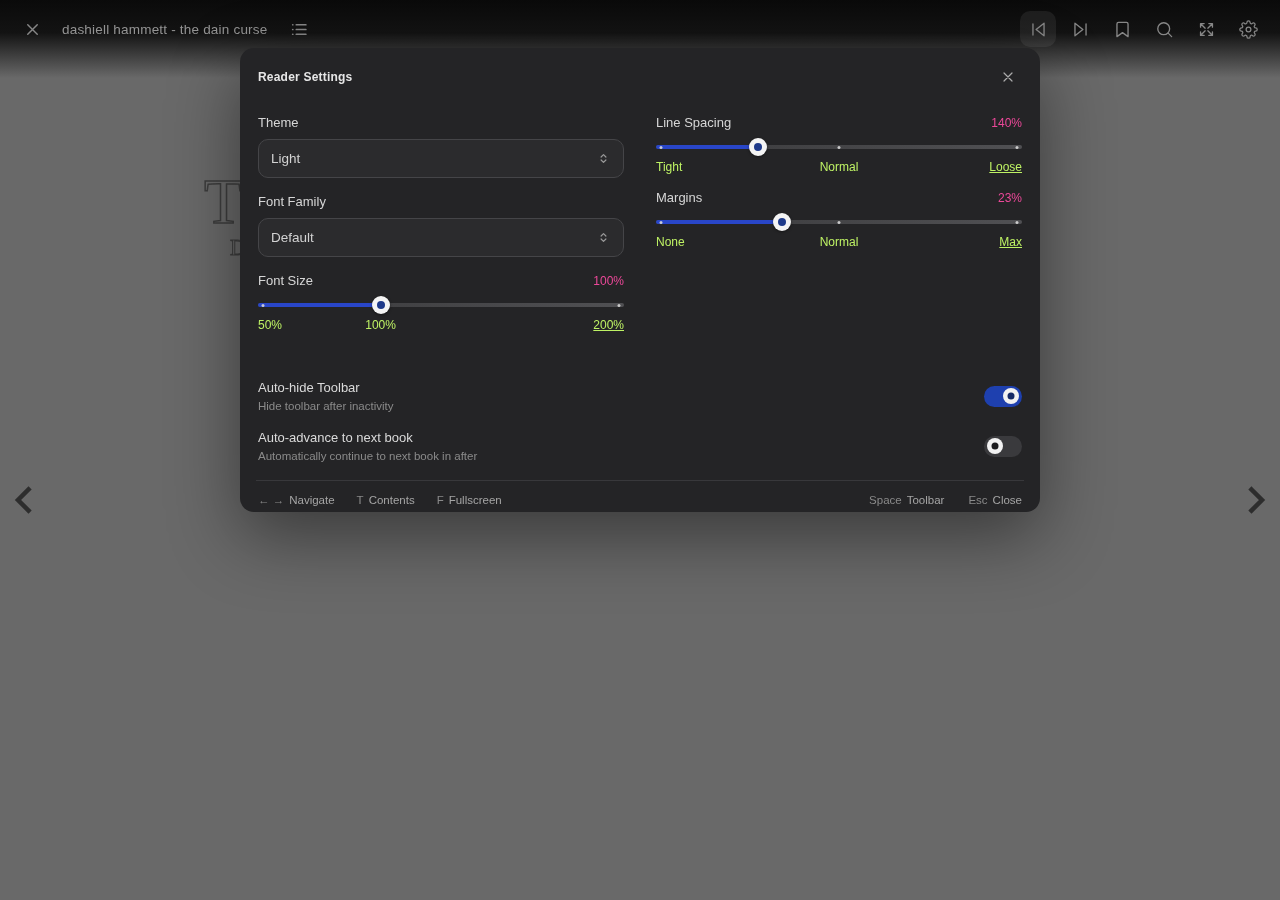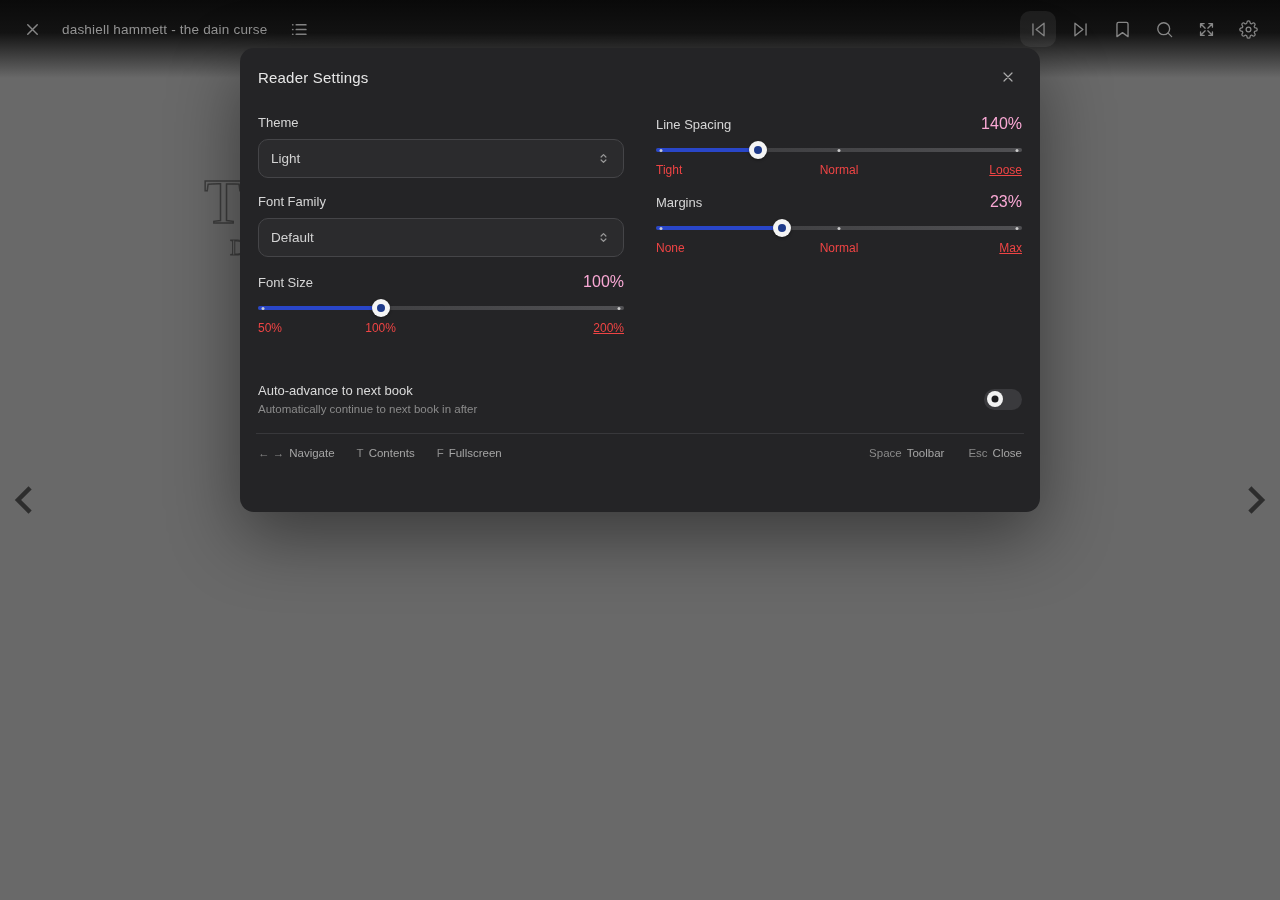--- a/index.html
+++ b/index.html
@@ -52,61 +52,61 @@
   }
   .tb-right { margin-left:auto; display:flex; align-items:center; gap:6px; }
 
   
   .modal {
     position:absolute; left:240px; top:48px; width:800px; height:464px;
     background:#242426; border-radius:14px; padding:0 16px;
     box-shadow:0 24px 70px rgba(0,0,0,0.45); color:#ddd;
   }
   .modal-header { display:flex; align-items:center; justify-content:space-between; padding:15px 2px 0 2px; }
-  .modal-title { margin:0; font-size:15px; font-weight:400; color:#e6e6e6; letter-spacing:0.2px; }
+  .modal-title { margin:0; font-size:12px; font-weight:700; color:#e6e6e6; letter-spacing:0.2px; }
   .modal-close {
     background:none; border:0; padding:0; width:28px; height:28px; cursor:pointer;
     display:flex; align-items:center; justify-content:center; color:#ababab;
   }
   .modal-close svg { width:16px; height:16px; }
 
   .settings-grid { display:grid; grid-template-columns:1fr 1fr; column-gap:32px; padding:24px 2px 0 2px; }
 
   .field { margin-bottom:16px; }
   .field-label { display:block; font-size:13px; color:#d6d6d6; margin-bottom:9px; }
   .select {
     height:39px; background:#2b2b2d; border:1px solid #454548; border-radius:10px;
     display:flex; align-items:center; justify-content:space-between; padding:0 12px;
     font-size:13.5px; color:#d2d2d2; cursor:pointer; width:100%;
   }
   .select svg { width:15px; height:15px; color:#9a9a9a; }
 
   .slider-group { margin-bottom:14px; }
   .sg-head { display:flex; justify-content:space-between; align-items:baseline; margin-bottom:8px; }
   .sg-label { font-size:13px; color:#d6d6d6; }
-  .sg-value { font-size:16px; color:#f9a8d4; }
+  .sg-value { font-size:12px; color:#ec4899; }
   .slider { position:relative; height:18px; cursor:pointer; }
   .slider-track {
     position:absolute; left:0; right:0; top:7px; height:4px; border-radius:2px;
     background:linear-gradient(90deg,#39393b,#505053);
   }
   .slider-fill { position:absolute; left:0; top:7px; height:4px; border-radius:2px; background:#2946c8; }
   .tick {
     position:absolute; top:7.5px; width:3px; height:3px; border-radius:50%;
     background:#d8d8d8; transform:translateX(-50%); opacity:0.9;
   }
   .thumb {
     position:absolute; top:0; width:18px; height:18px; border-radius:50%;
     background:#f4f4f4; transform:translateX(-50%); box-shadow:0 1px 3px rgba(0,0,0,0.4);
   }
   .thumb::after {
     content:""; position:absolute; left:50%; top:50%; width:8px; height:8px; border-radius:50%;
     background:#1e3a8a; transform:translate(-50%,-50%);
   }
-  .sg-scale { position:relative; height:16px; margin-top:4px; font-size:12px; color:#ef4444; }
+  .sg-scale { position:relative; height:16px; margin-top:4px; font-size:12px; color:#bef264; }
   .sg-scale .min { position:absolute; left:0; }
   .sg-scale .mid { position:absolute; transform:translateX(-50%); }
   .sg-scale .max { position:absolute; right:0;text-decoration:underline; }
 
   .toggles { margin-top:32px; }
   .toggle-row { display:flex; align-items:center; justify-content:space-between; margin-bottom:18px; padding:0 2px; }
   .t-label { font-size:13px; color:#dadada; margin-bottom:5px; }
   .t-desc  { font-size:11.5px; color:#8a8a8a; }
   .toggle {
     width:38px; height:21px; border-radius:11px; background:#3a3a3d;
@@ -302,20 +302,29 @@
           <span class="mid" style="left: 50%;">Normal</span>
           <span class="max">Max</span>
         </div>
       </div>
     </div>
   </div>
 
   <div class="toggles">
     <div class="toggle-row">
       <div class="toggle-info">
+        <div class="t-label">Auto-hide Toolbar</div>
+        <div class="t-desc">Hide toolbar after inactivity</div>
+      </div>
+      <button class="toggle on">
+        <span class="knob"></span>
+      </button>
+    </div>
+    <div class="toggle-row">
+      <div class="toggle-info">
         <div class="t-label">Auto-advance to next book</div>
         <div class="t-desc">Automatically continue to next book in after</div>
       </div>
       <button class="toggle">
         <span class="knob"></span>
       </button>
     </div>
   </div>
 
   <div class="modal-footer">

